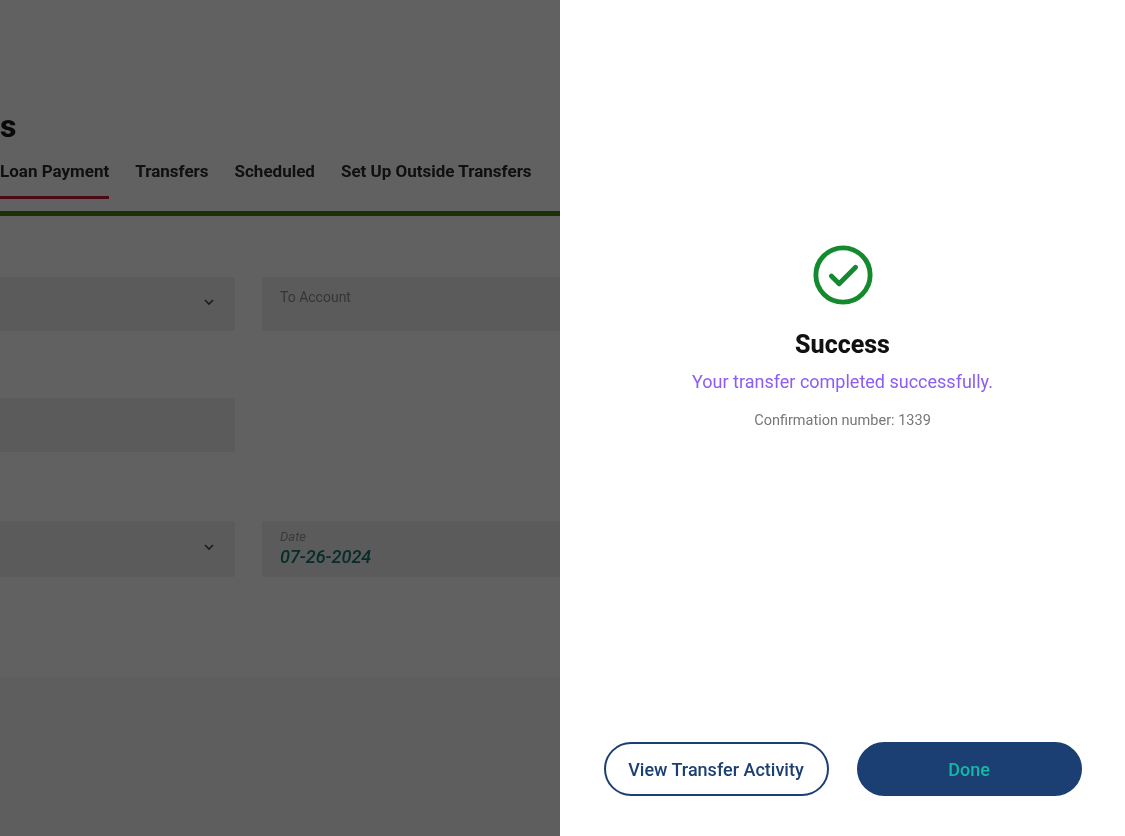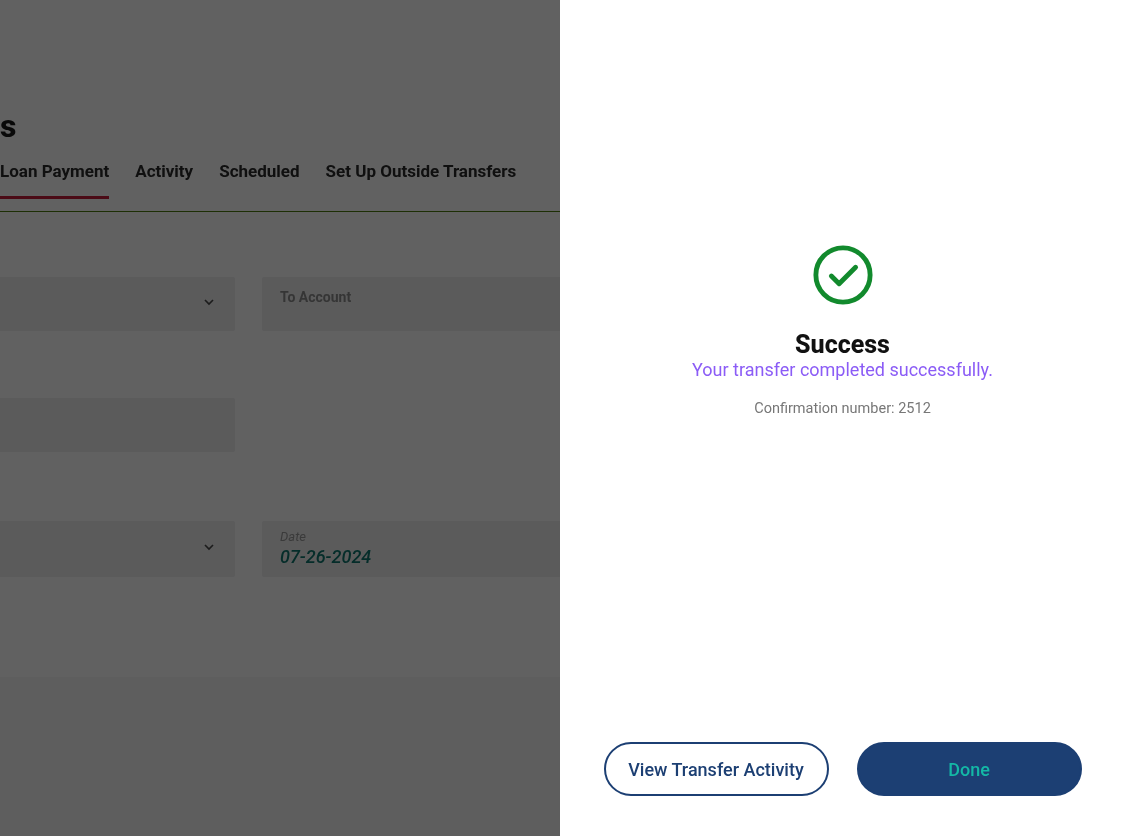--- a/index.html
+++ b/index.html
@@ -5,44 +5,44 @@
     * { box-sizing: border-box; margin: 0; padding: 0; }
     html, body { width: 1125px; height: 836px; overflow: hidden; font-family: -apple-system, BlinkMacSystemFont, "Segoe UI", Roboto, Arial, sans-serif; }
     .viewport { position: relative; width: 1125px; height: 836px; background: #fff; }
 
     
     .bg-page { position: absolute; left: 0; top: 0; width: 1125px; height: 836px; background: #f8f8f8; }
     .bg-header { position: absolute; left: 0; top: 0; width: 100%; height: 27px; background: #ffffff; }
     .bg-main   { position: absolute; left: 0; top: 27px; width: 100%; height: 650px; background: #ffffff; }
     .bg-title-tail { position: absolute; left: 0; top: 80px; font-size: 32px; font-weight: 800; color: #1a1a1a; letter-spacing: -0.5px; }
 
-    .bg-tabs { position: absolute; left: 0; top: 134px; display: flex; gap: 26px; align-items: baseline; padding-bottom: 15px; border-bottom: 1px solid #4d7c0f; width: 560px; }
+    .bg-tabs { position: absolute; left: 0; top: 134px; display: flex; gap: 26px; align-items: baseline; padding-bottom: 15px; border-bottom: 5px solid #4d7c0f; width: 560px; }
     .bg-tab  { font-size: 17px; font-weight: 700; color: #2a2a2a; cursor: pointer; padding-bottom: 15px; }
     .bg-tab.active { border-bottom: 3px solid #c41e3a; margin-bottom: -16px; }
 
     .bg-field { position: absolute; background: #eeeeef; border-radius: 2px; padding: 12px 18px; color: #8d8d8d; display: flex; align-items: center; justify-content: space-between; }
     .bg-field-from { left: -100px; top: 250px; width: 335px; height: 54px; }
-    .bg-field-to   { left: 262px;  top: 250px; width: 335px; height: 54px; align-items: flex-start; font-weight: bold; }
+    .bg-field-to   { left: 262px;  top: 250px; width: 335px; height: 54px; align-items: flex-start; }
     .bg-field-amt  { left: -100px; top: 371px; width: 335px; height: 54px; }
     .bg-field-freq { left: -100px; top: 494px; width: 335px; height: 56px; }
     .bg-field-date { left: 262px;  top: 494px; width: 335px; height: 56px; display:block; padding-top:8px;font-style:italic; }
     .bg-field .chevron { color: #555; }
     .bg-field-label { font-size: 14px; color: #8d8d8d; }
     .bg-field-date .small  { font-size: 13px; color:#9a9a9a; display:block; margin-bottom:2px;}
     .bg-field-date .val    { font-size: 18px; color:#0f766e; font-weight:500;}
 
     
     .dimmer { position: absolute; left: 0; top: 0; width: 560px; height: 836px; background: rgba(0,0,0,0.62); }
 
     
     .panel { position: absolute; left: 560px; top: 0; width: 565px; height: 836px; background: #ffffff; }
 
     .success-wrap { position: absolute; left: 0; top: 244px; width: 100%; text-align: center; }
     .check-circle { width: 62px; height: 62px; margin: 0 auto 24px; }
-    .success-title   { font-size: 25px; font-weight: 800; color: #111; }
+    .success-title   { font-size: 25px; font-weight: 800; color: #111; margin-bottom: 12px;}
     .success-msg     { font-size: 18px; color: #8b5cf6; margin-bottom: 20px;}
     .success-conf    { font-size: 14.5px; color: #777; }
 
     .panel-actions { position: absolute; left: 0; bottom: 40px; width: 100%; display: flex; justify-content: center; gap: 28px; }
     .btn { width: 225px; height: 54px; border-radius: 30px; font-size: 18px; font-weight: 500; display:flex; align-items:center; justify-content:center; cursor:pointer; }
     .btn-outline { background:#fff; color:#1c3f73; border: 2px solid #1c3f73; }
     .btn-solid   { background:#1c3f73; color:#14b8a6; border: 2px solid #1c3f73; }
 
     .chevron-svg { width:16px; height:16px; }
   </style>
@@ -52,21 +52,21 @@
 <div class="viewport">
 
   <div class="bg-page">
     <div class="bg-header"></div>
     <div class="bg-main">
 
       <div class="bg-title-tail">s</div>
 
       <div class="bg-tabs">
         <div class="bg-tab active">Loan Payment</div>
-        <div class="bg-tab">Activity</div>
+        <div class="bg-tab">Transfers</div>
         <div class="bg-tab">Scheduled</div>
         <div class="bg-tab">Set Up Outside Transfers</div>
       </div>
 
       <div class="bg-field bg-field-from">
         <span></span>
         <span class="chevron">
           <svg class="chevron-svg" viewBox="0 0 24 24" fill="none" stroke="#4a4a4a" stroke-width="2.5">
               <polyline points="6 9 12 15 18 9"></polyline>
             </svg>
@@ -102,21 +102,21 @@
   <div class="panel">
     <div class="success-wrap">
       <div class="check-circle">
         <svg viewBox="0 0 64 64" width="62" height="62">
           <circle cx="32" cy="32" r="28" fill="none" stroke="#128a2d" stroke-width="5"></circle>
           <polyline points="20,33 28,41 45,24" fill="none" stroke="#128a2d" stroke-width="5" stroke-linecap="round" stroke-linejoin="round"></polyline>
         </svg>
       </div>
       <div class="success-title">Success</div>
       <div class="success-msg">Your transfer completed successfully.</div>
-      <div class="success-conf">Confirmation number: 2512</div>
+      <div class="success-conf">Confirmation number: 1339</div>
     </div>
 
     <div class="panel-actions">
       <div class="btn btn-outline">View Transfer Activity</div>
       <div class="btn btn-solid">Done</div>
     </div>
   </div>
 
 </div>
 

